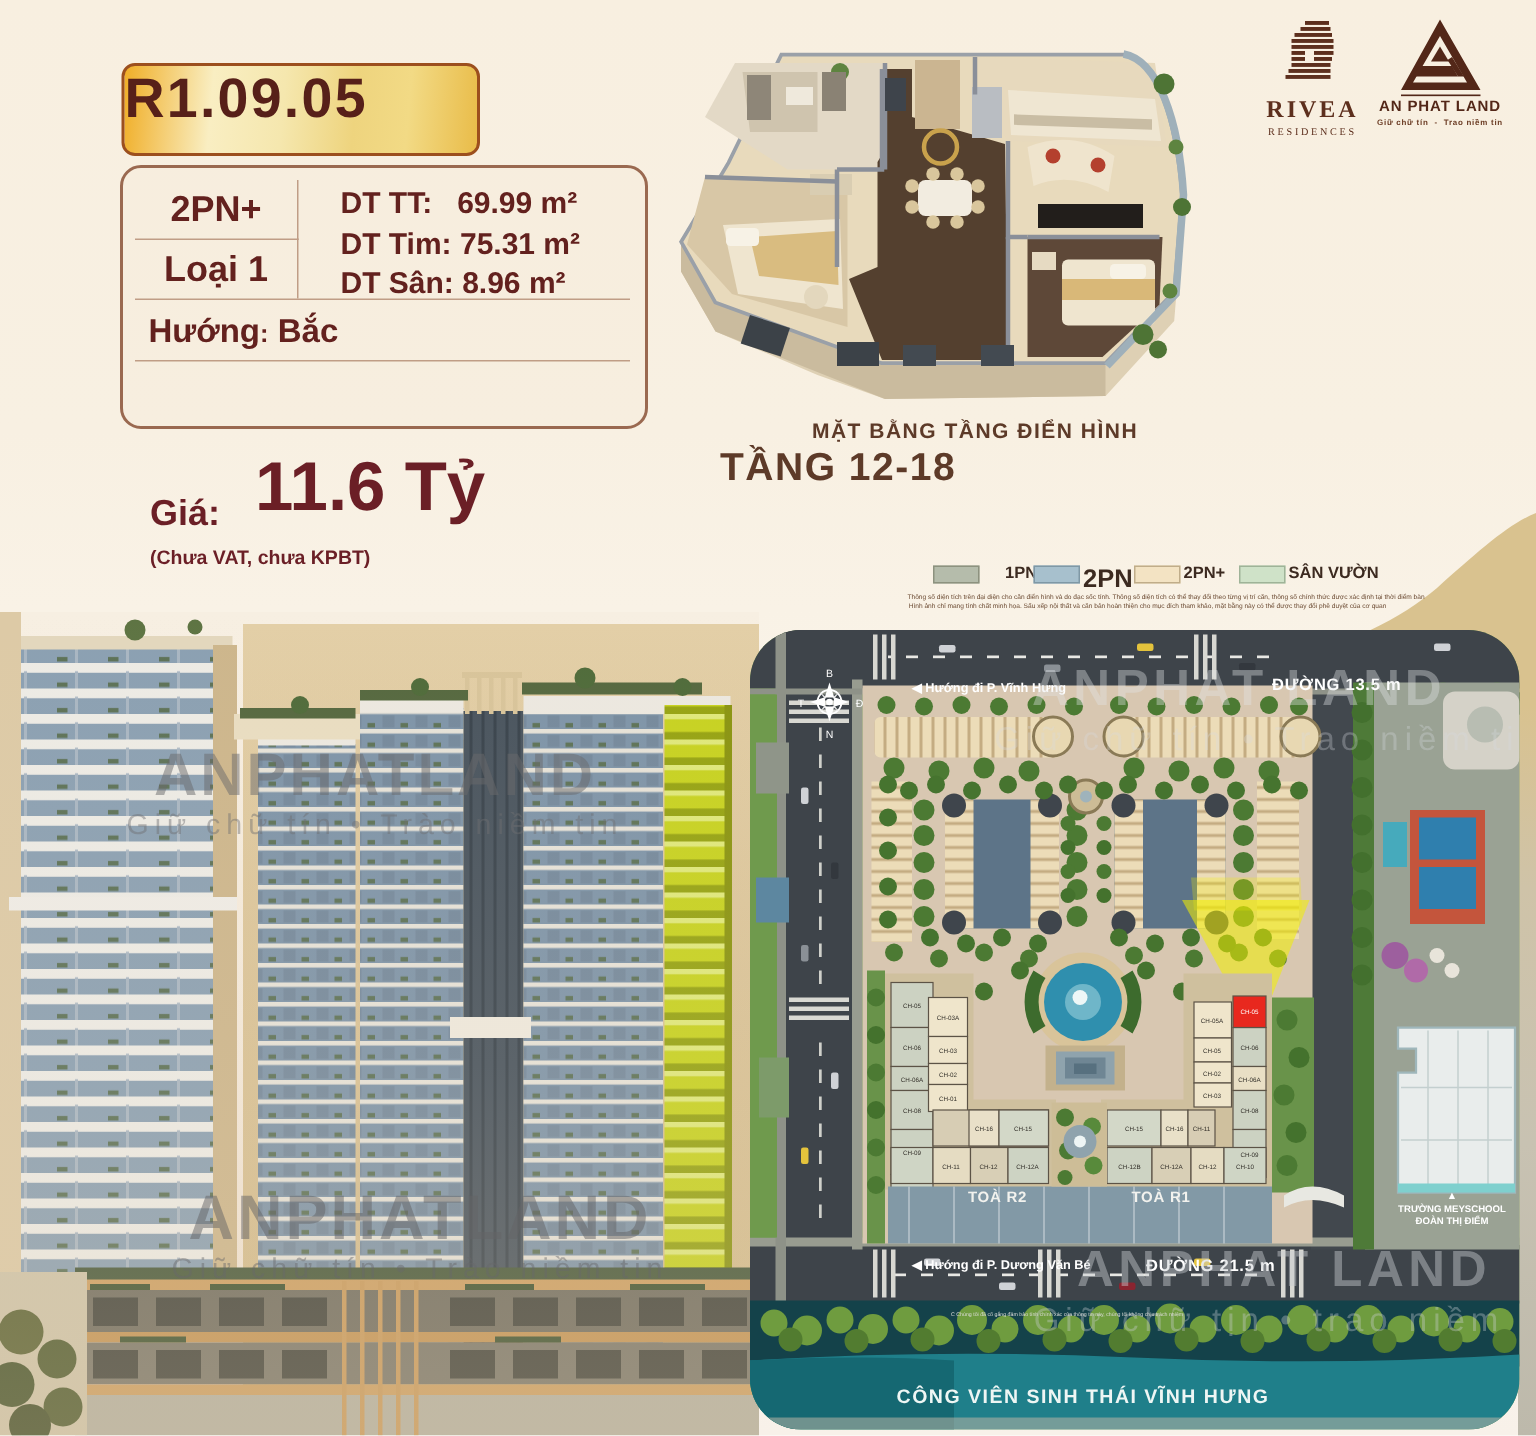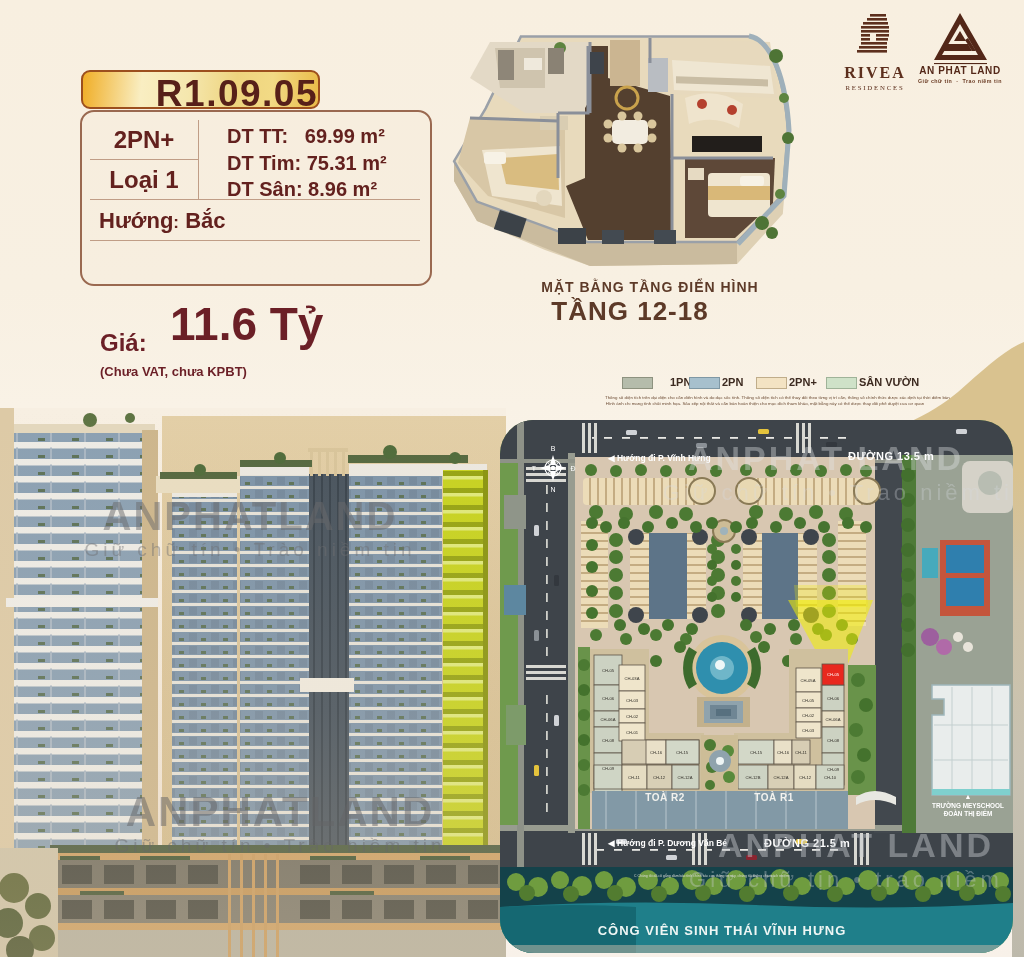--- a/index.html
+++ b/index.html
@@ -2,23 +2,23 @@
 <html><head><meta charset="utf-8">
 <style>
 html,body{margin:0;padding:0;}
 body{width:1024px;height:957px;overflow:hidden;position:relative;
  font-family:"Liberation Sans",sans-serif;
  background:linear-gradient(180deg,#f8efe0 0%,#f8f0e2 30%,#faf4ea 55%,#fbf7f1 75%,#f8f1e9 100%);}
 .abs{position:absolute;}
 </style></head>
 <body>
 
-<div class="abs" style="left:81px;top:42px;width:239px;height:39px;border-radius:9px;
+<div class="abs" style="left:81px;top:42px;width:239px;height:62px;border-radius:9px;
  background:linear-gradient(95deg,#f0ae27 0%,#f9eec2 25%,#f5e7ae 45%,#eed47e 65%,#f2da85 80%,#e9bc49 100%);
- border:2px solid #9c4f1e;box-sizing:border-box;text-align:right;margin-top:28px;">
+ border:2px solid #9c4f1e;box-sizing:border-box;text-align:left;">
  <div style="font-size:37px;font-weight:bold;color:#572019;line-height:43px;letter-spacing:1.5px;">R1.09.05</div>
 </div>
 
 <div class="abs" style="left:80px;top:110px;width:352px;height:176px;border:2px solid #9a6950;border-radius:14px;box-sizing:border-box;background:rgba(246,236,220,0.5);">
 
   <div class="abs" style="left:8px;top:8px;width:108px;height:39px;border-right:1.5px solid #c09d86;border-bottom:1.5px solid #c09d86;text-align:center;">
     <span style="font-size:24px;font-weight:bold;color:#63211e;line-height:39px;">2PN+</span></div>
 
   <div class="abs" style="left:8px;top:47px;width:108px;height:40px;border-right:1.5px solid #c09d86;text-align:center;">
     <span style="font-size:24px;font-weight:bold;color:#63211e;line-height:42px;">Loại 1</span></div>
@@ -33,21 +33,21 @@
   <div class="abs" style="left:17px;top:96px;font-size:22px;font-weight:bold;color:#63211e;">Hướng<span style="font-size:17px;">:</span> Bắc</div>
   <div class="abs" style="left:8px;top:128px;width:330px;border-top:1.5px solid #c09d86;"></div>
 
 </div>
 
 <div class="abs" style="left:100px;top:329px;font-size:24px;font-weight:bold;color:#6b1f26;">Giá:</div>
 <div class="abs" style="left:170px;top:297px;font-size:46px;font-weight:bold;color:#6b1f26;white-space:nowrap;">11.6 Tỷ</div>
 <div class="abs" style="left:100px;top:364px;font-size:13px;font-weight:bold;color:#6b1f26;white-space:nowrap;">(Chưa VAT, chưa KPBT)</div>
 
 <div class="abs" style="left:500px;top:279px;width:300px;text-align:center;font-size:14px;font-weight:bold;color:#5d3a28;letter-spacing:1px;">MẶT BẰNG TẦNG ĐIỂN HÌNH</div>
-<div class="abs" style="left:480px;top:296px;width:300px;text-align:center;font-size:26px;font-weight:bold;color:#5d3a28;letter-spacing:1px;">TẦNG 12-18</div>
+<div class="abs" style="left:480px;top:296px;width:300px;text-align:left;font-size:26px;font-weight:bold;color:#5d3a28;letter-spacing:1px;">TẦNG 12-18</div>
 
 <svg class="abs" style="left:840px;top:10px;" width="85" height="85" viewBox="0 0 85 85">
 <g fill="#5d2f1d">
 <rect x="30" y="4" width="16" height="2.6"></rect>
 <rect x="27" y="8" width="20" height="2.6"></rect>
 <rect x="23" y="12" width="25" height="2.6"></rect>
 <rect x="21" y="16" width="28" height="2.6"></rect>
 <rect x="21" y="20" width="28" height="2.6"></rect>
 <rect x="21" y="24" width="9" height="2.6"></rect>
       <rect x="36" y="24" width="13" height="2.6"></rect>
@@ -76,21 +76,21 @@
 <svg class="abs" style="left:820px;top:330px;" width="204" height="150" viewBox="0 0 204 150">
 <path d="M204 12 C186 19 165 38 138 62 C112 84 70 106 8 114 L8 150 L204 150 Z" fill="#d9c28f"></path>
 </svg>
 
 <div class="abs" style="left:1012px;top:470px;width:12px;height:487px;background:linear-gradient(180deg,#d9c28f 0%,#cfc3a8 25%,#c8c2b2 60%,#bdb9ab 100%);"></div>
 
 <div class="abs" style="left:622px;top:377px;height:12px;">
  <span class="abs" style="left:0;top:0;width:29px;height:10px;background:#b5bcab;border:0.5px solid #8d927f;"></span>
  <span class="abs" style="left:48px;top:-1px;font-size:11px;font-weight:bold;color:#3c2a20;">1PN+</span>
  <span class="abs" style="left:67px;top:0;width:29px;height:10px;background:#a7c0cd;border:0.5px solid #7f98a5;"></span>
- <span class="abs" style="left:100px;top:-1px;font-size:11px;font-weight:bold;color:#3c2a20;">2PN</span>
+ <span class="abs" style="left:100px;top:-1px;font-size:17px;font-weight:bold;color:#3c2a20;">2PN</span>
  <span class="abs" style="left:134px;top:0;width:29px;height:10px;background:#f3e3c3;border:0.5px solid #c0ad8a;"></span>
  <span class="abs" style="left:167px;top:-1px;font-size:11px;font-weight:bold;color:#3c2a20;">2PN+</span>
  <span class="abs" style="left:204px;top:0;width:29px;height:10px;background:#cfe2c8;border:0.5px solid #9fb398;"></span>
  <span class="abs" style="left:237px;top:-1px;font-size:11px;font-weight:bold;color:#3c2a20;white-space:nowrap;">SÂN VƯỜN</span>
 </div>
 
 <div class="abs" style="left:605px;top:395px;width:320px;text-align:center;font-size:4.4px;color:#6b4a32;line-height:6.2px;white-space:nowrap;">
 <div>Thông số diện tích trên đại diện cho căn điển hình và do đạc sốc tính. Thông số diện tích có thể thay đổi theo từng vị trí căn, thông số chính thức được xác định tại thời điểm bàn</div>
 <div>Hình ảnh chỉ mang tính chất minh họa. Sấu xếp nội thất và căn bản hoàn thiện cho mục đích tham khảo, mặt bằng này có thể được thay đổi phê duyệt của cơ quan</div>
 </div>

